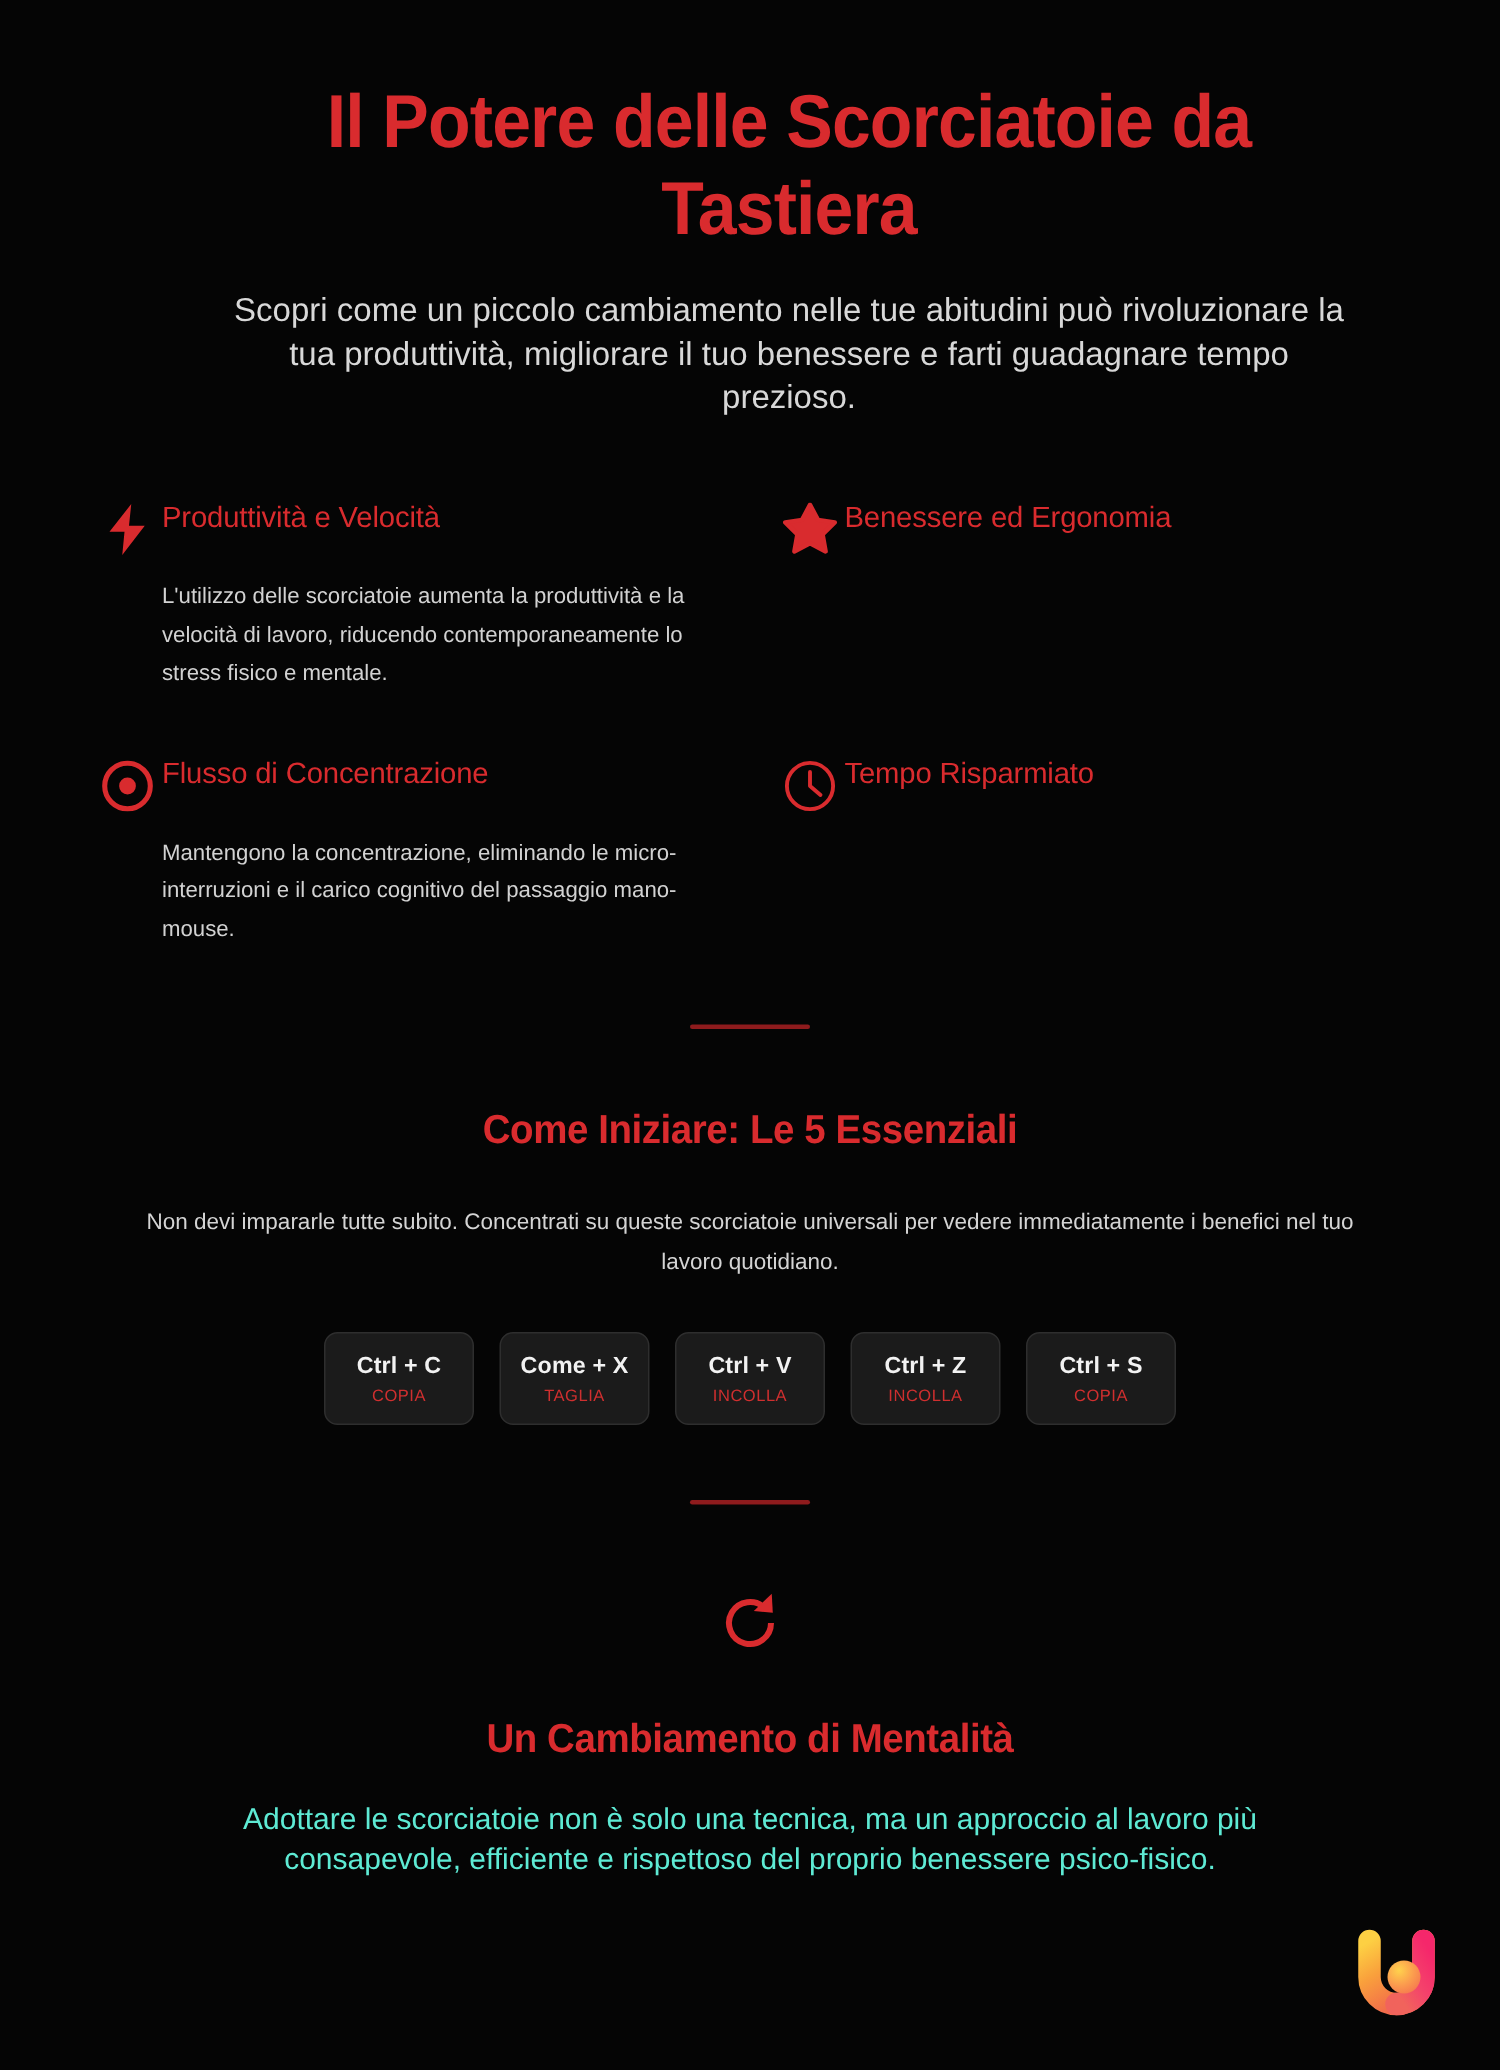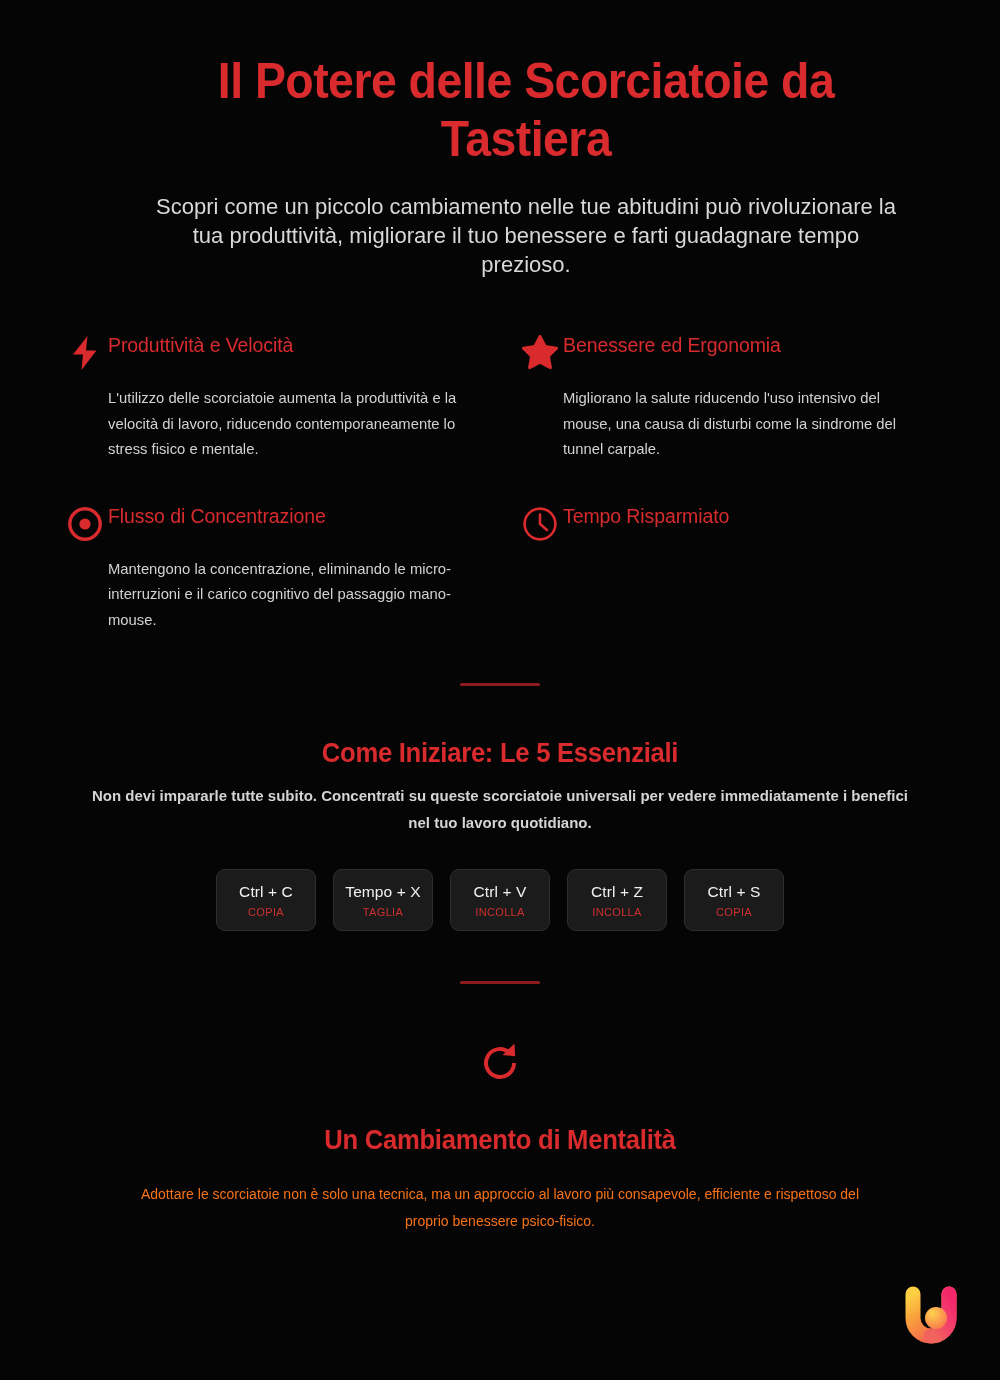--- a/index.html
+++ b/index.html
@@ -108,27 +108,26 @@
     margin-top: 52px;
     font-size: 27px;
     font-weight: 700;
     color: #d92b2e;
     text-align: center;
     letter-spacing: -0.3px;
     transform: scaleX(0.95);
   }
 
   .section-sub {
-    margin-top: 13px;
+    margin-top: 32px;
     font-size: 15px;
     line-height: 27px;
     color: #d4d4d4;
     text-align: center;
     padding: 0 84px;
-    font-weight: bold;
   }
 
   
   .keys {
     margin-top: 33px;
     display: flex;
     justify-content: center;
     gap: 17px;
   }
 
@@ -140,21 +139,21 @@
     border-radius: 9px;
     display: flex;
     flex-direction: column;
     align-items: center;
     justify-content: center;
     gap: 5px;
   }
 
   .key-combo {
     font-size: 15.5px;
-    font-weight: 400;
+    font-weight: 700;
     color: #f2f2f2;
     letter-spacing: 0.1px;
     text-align: center;
   }
 
   .key-action {
     font-size: 11px;
     color: #cf2f2f;
     letter-spacing: 0.35px;
   }
@@ -173,23 +172,23 @@
     font-size: 27px;
     font-weight: 700;
     color: #d92b2e;
     text-align: center;
     letter-spacing: -0.3px;
     transform: scaleX(0.95);
   }
 
   .mindset-sub {
     margin-top: 25px;
-    font-size: 14px;
+    font-size: 20px;
     line-height: 27px;
-    color: #f97316;
+    color: #5eead4;
     text-align: center;
     padding: 0 120px;
   }
 
   
   .logo {
     position: absolute;
     right: 33px;
     bottom: 28px;
     width: 72px;
@@ -222,21 +221,20 @@
     </div>
 
     <div class="feature right">
       <div class="feature-icon">
         <svg width="36" height="35" viewBox="0 0 36 35">
           <path d="M18 1.5 L23.3 11.6 L34.5 13.3 L26.4 21.3 L28.4 32.6 L18 27.2 L7.6 32.6 L9.6 21.3 L1.5 13.3 L12.7 11.6 Z" fill="#d92b2e" stroke="#d92b2e" stroke-width="3" stroke-linejoin="round"></path>
         </svg>
       </div>
       <div class="feature-body">
         <div class="feature-title">Benessere ed Ergonomia</div>
-        <div class="feature-text">Migliorano la salute riducendo l'uso intensivo del mouse, una causa di disturbi come la sindrome del tunnel carpale.</div>
       </div>
     </div>
 
     <div class="feature">
       <div class="feature-icon">
         <svg width="36" height="36" viewBox="0 0 36 36">
           <circle cx="18" cy="18" r="15.2" fill="none" stroke="#d92b2e" stroke-width="3.4"></circle>
           <circle cx="18" cy="18" r="5.6" fill="#d92b2e"></circle>
         </svg>
       </div>
@@ -267,21 +265,21 @@
   <div>
     <h2 class="section-title">Come Iniziare: Le 5 Essenziali</h2>
     <p class="section-sub">Non devi impararle tutte subito. Concentrati su queste scorciatoie universali per vedere immediatamente i benefici nel tuo lavoro quotidiano.</p>
 
     <div class="keys">
       <div class="key-card">
         <div class="key-combo">Ctrl + C</div>
         <div class="key-action">COPIA</div>
       </div>
       <div class="key-card">
-        <div class="key-combo">Tempo + X</div>
+        <div class="key-combo">Come + X</div>
         <div class="key-action">TAGLIA</div>
       </div>
       <div class="key-card">
         <div class="key-combo">Ctrl + V</div>
         <div class="key-action">INCOLLA</div>
       </div>
       <div class="key-card">
         <div class="key-combo">Ctrl + Z</div>
         <div class="key-action">INCOLLA</div>
       </div>

